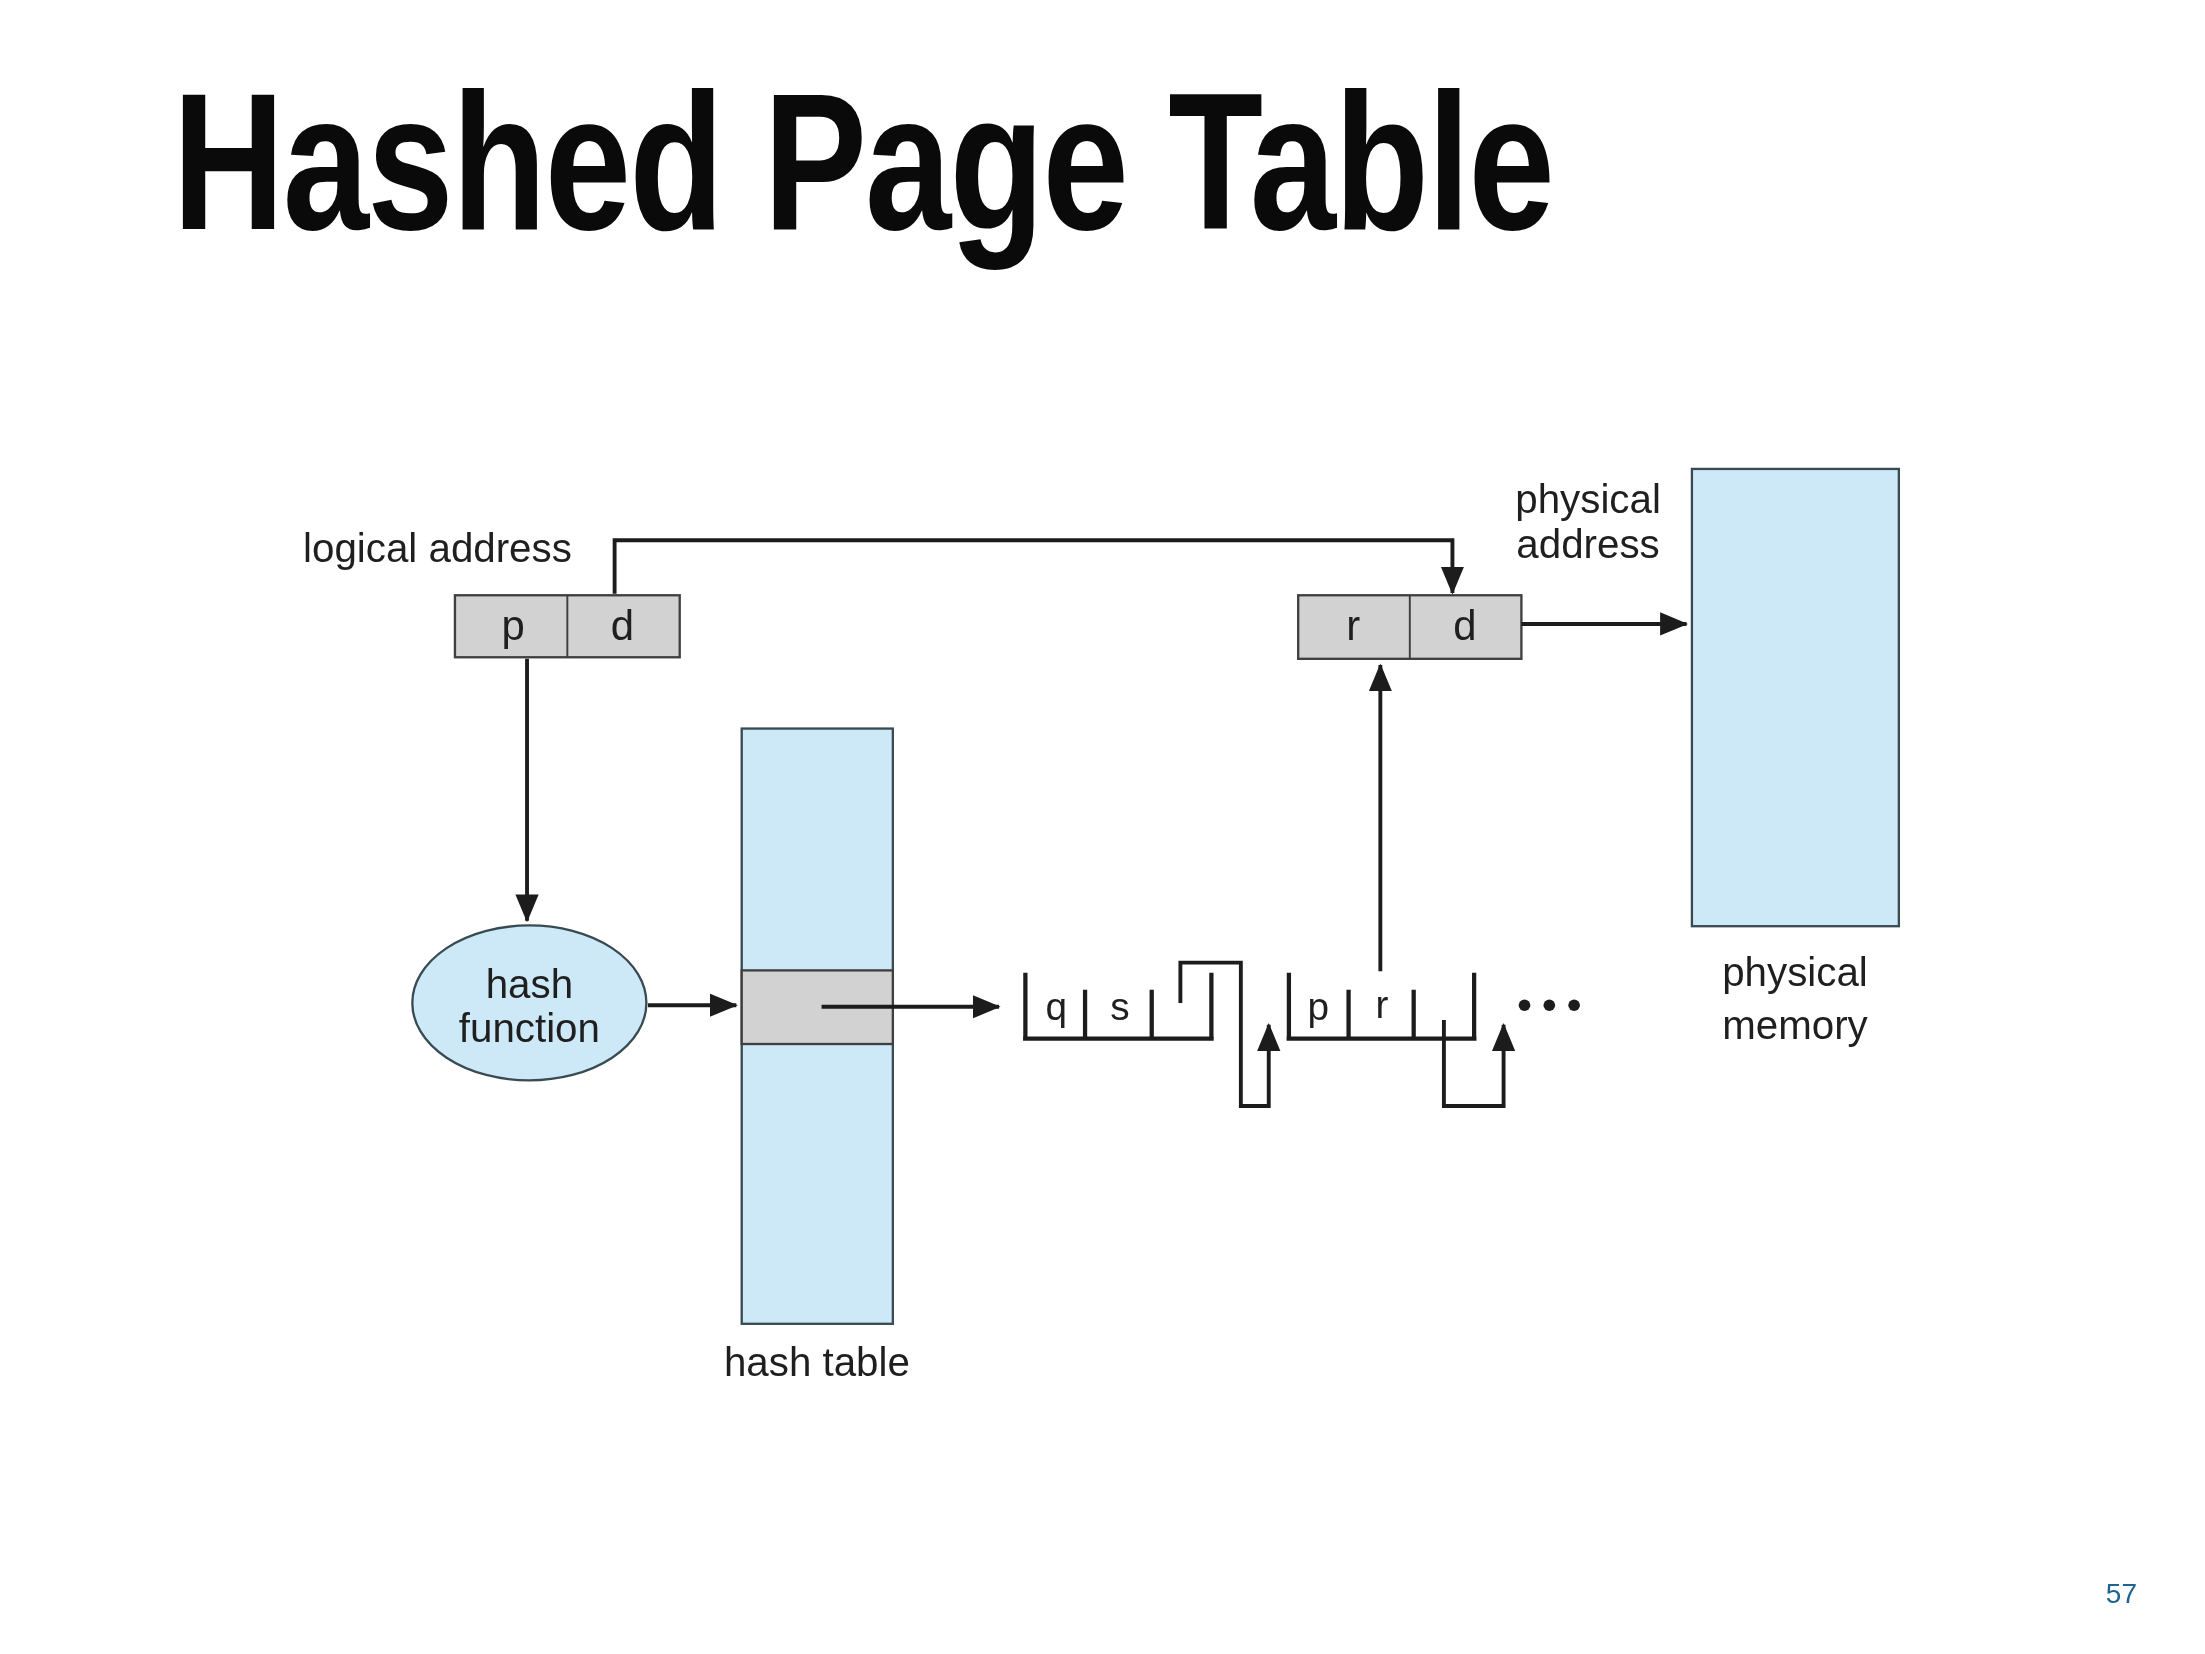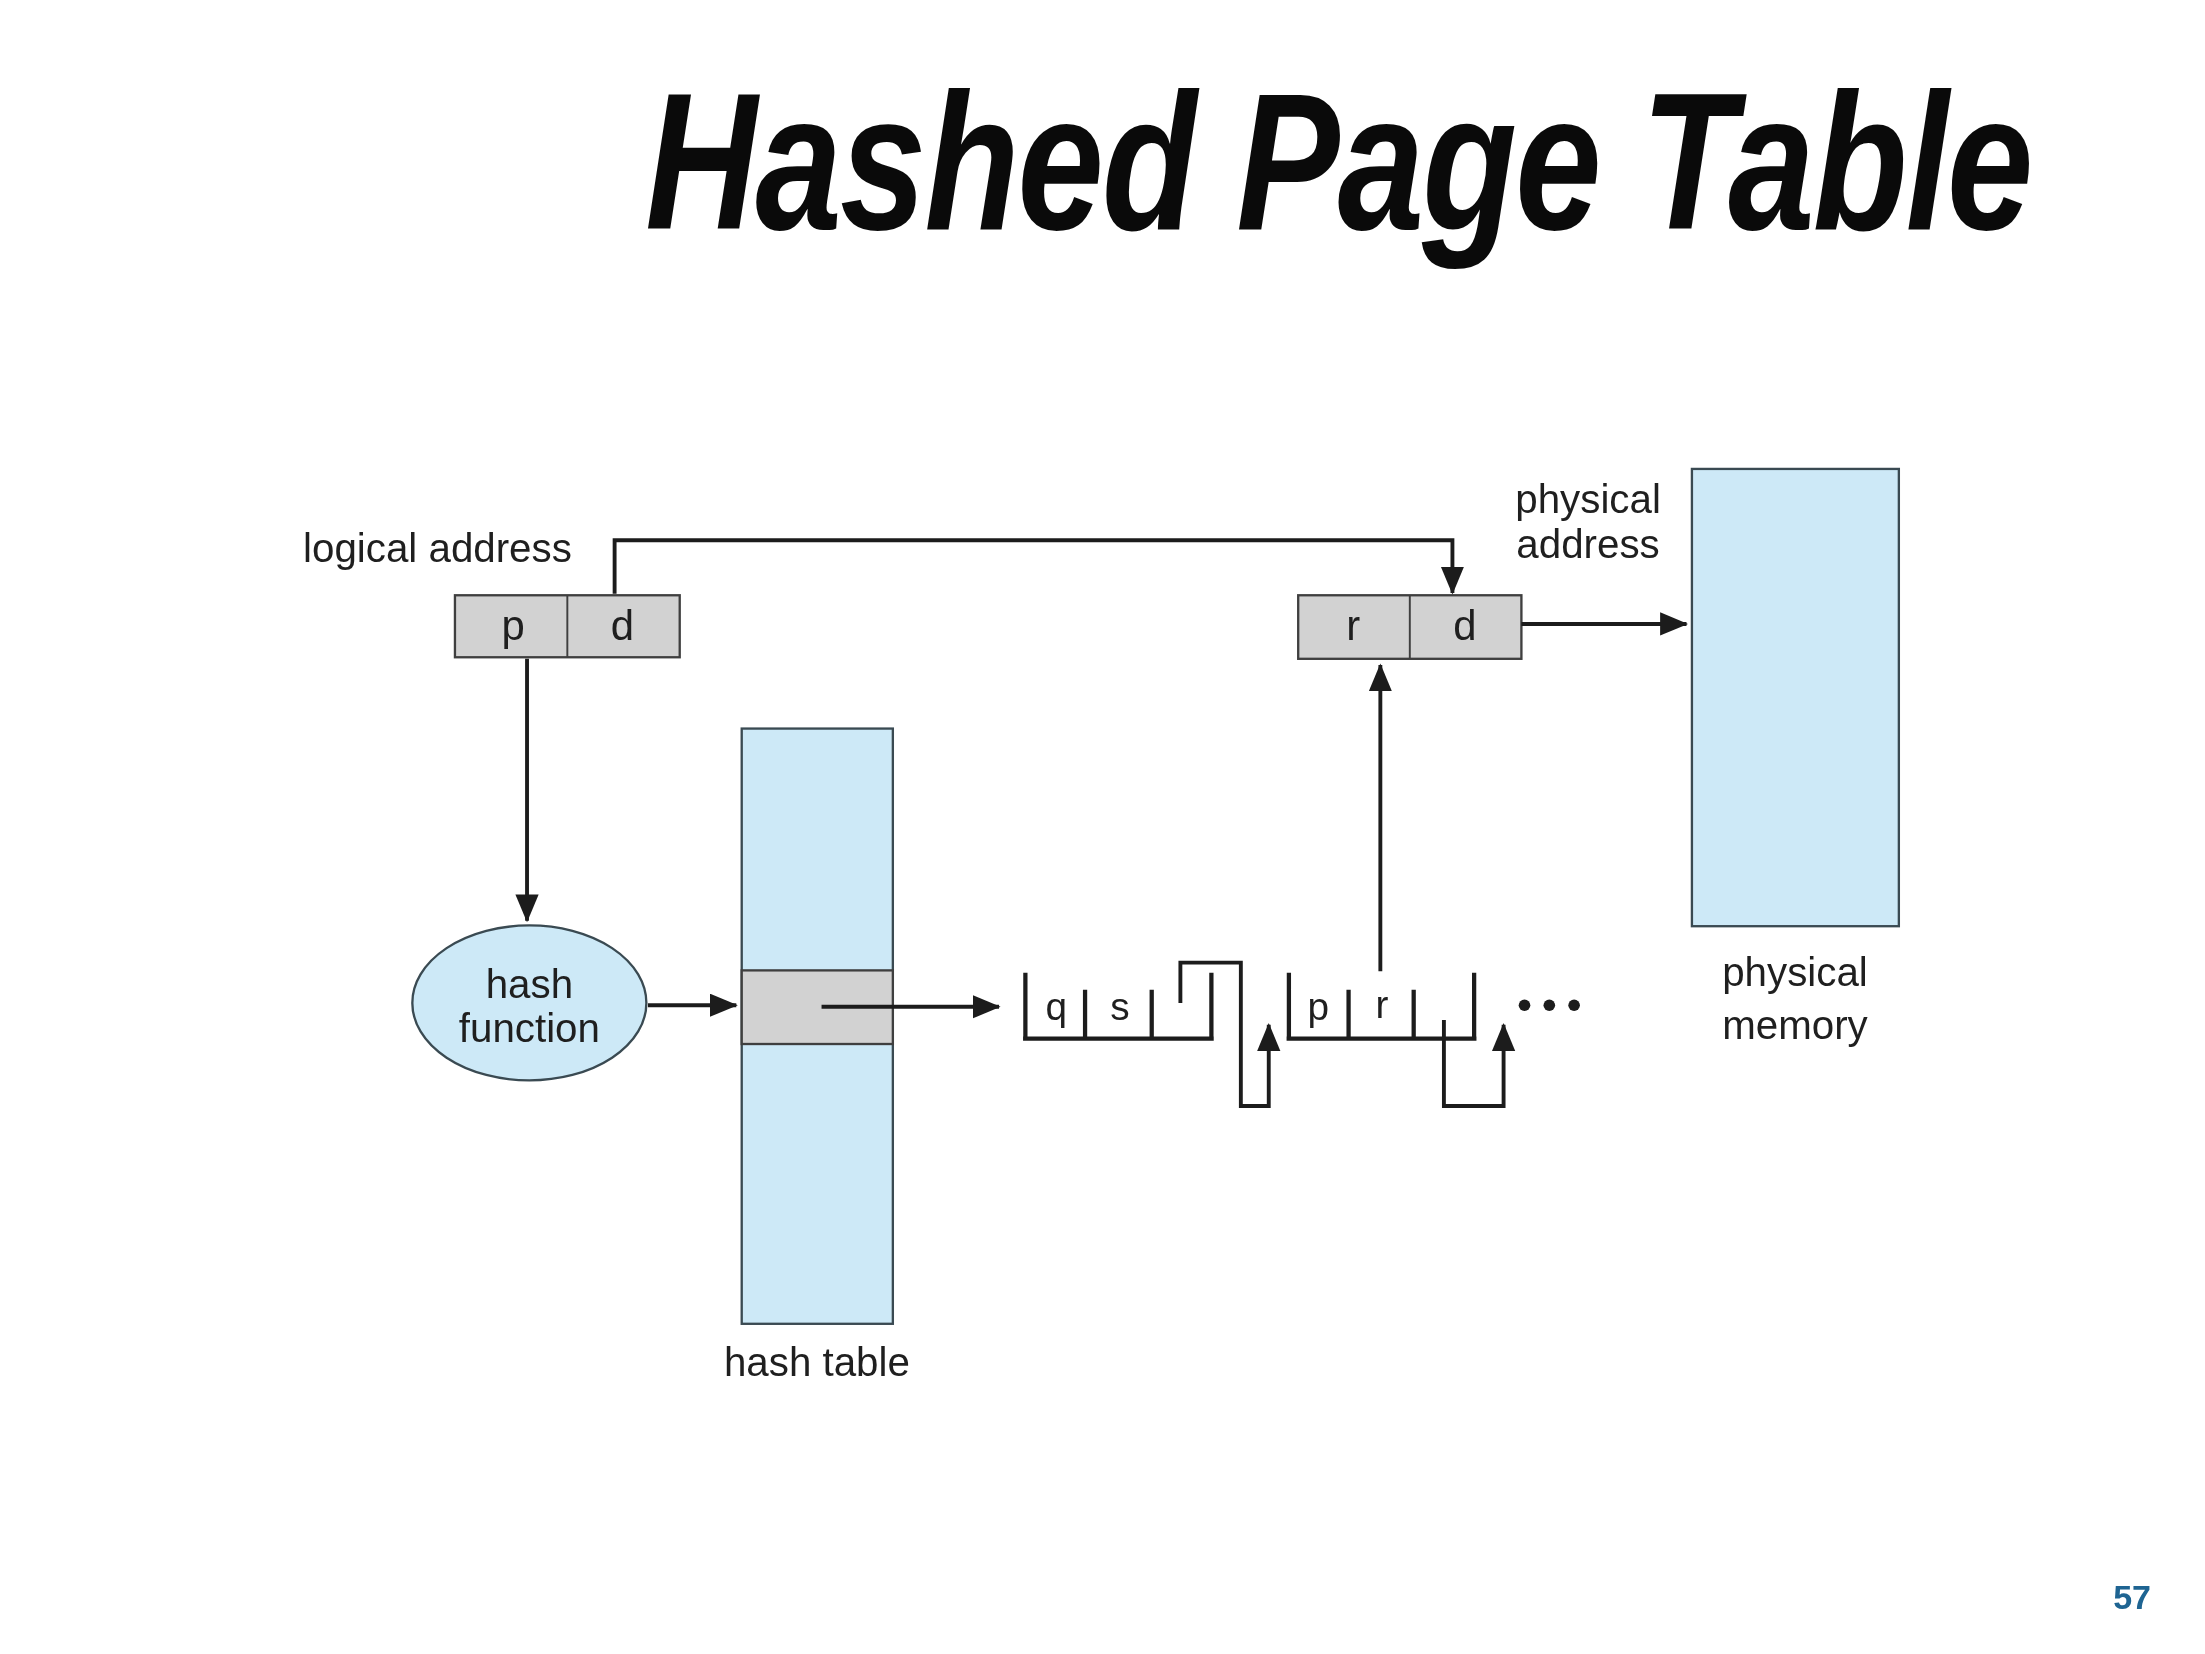--- a/index.html
+++ b/index.html
@@ -1,39 +1,39 @@
 <!DOCTYPE html>
 <html style="font-size:12.4px"><head>
 <meta charset="utf-8">
 <style>
   html,body{margin:0;padding:0;background:#ffffff;}
   body{width:2205px;height:1654px;position:relative;overflow:hidden;
        font-family:"Liberation Sans",sans-serif;}
 
-  .title-wrap{position:absolute;left:0;top:65px;width:100%;text-align:right;font-style:italic;}
+  .title-wrap{position:absolute;left:0;top:65px;width:100%;text-align:left;}
   .slide-title{display:inline-block;font-weight:bold;font-size:194px;line-height:194px;
                color:#0a0a0a;letter-spacing:-2.3px;transform:scaleX(0.80);
                transform-origin:50% 50%;white-space:nowrap;
                font-family:"Liberation Sans",sans-serif;}
 
   svg.figure{position:absolute;left:0;top:0;}
 
   svg text{font-family:"Liberation Sans",sans-serif;fill:#1f1f1f;}
   .lbl{font-size:52px;}
   .cell{font-size:54px;text-anchor:middle;}
   .ncell{font-size:50px;text-anchor:middle;}
   .ctr{text-anchor:middle;}
 
   .wire{stroke:#1c1c1c;stroke-width:5;fill:none;}
   .nodepath{stroke:#1c1c1c;stroke-width:5.5;fill:none;stroke-linecap:butt;}
   .graybox{stroke:#3f3f3f;stroke-width:3;}
   .bluebox{stroke:#3a4a52;stroke-width:3;}
   .divider{stroke:#3f3f3f;stroke-width:2.5;}
 
-  .page-num{position:absolute;top:1578px;right:54px;font-size:34px;font-weight:bold;}
+  .page-num{position:absolute;top:1578px;right:68px;font-size:28px;font-weight:normal;}
 </style>
 </head>
 <body>
 
 <div class="title-wrap">
   <div class="slide-title">Hashed Page Table</div>
 </div>
 
 <svg class="figure" width="2205" height="1654" viewBox="0 0 2845 2134">
   <defs>

